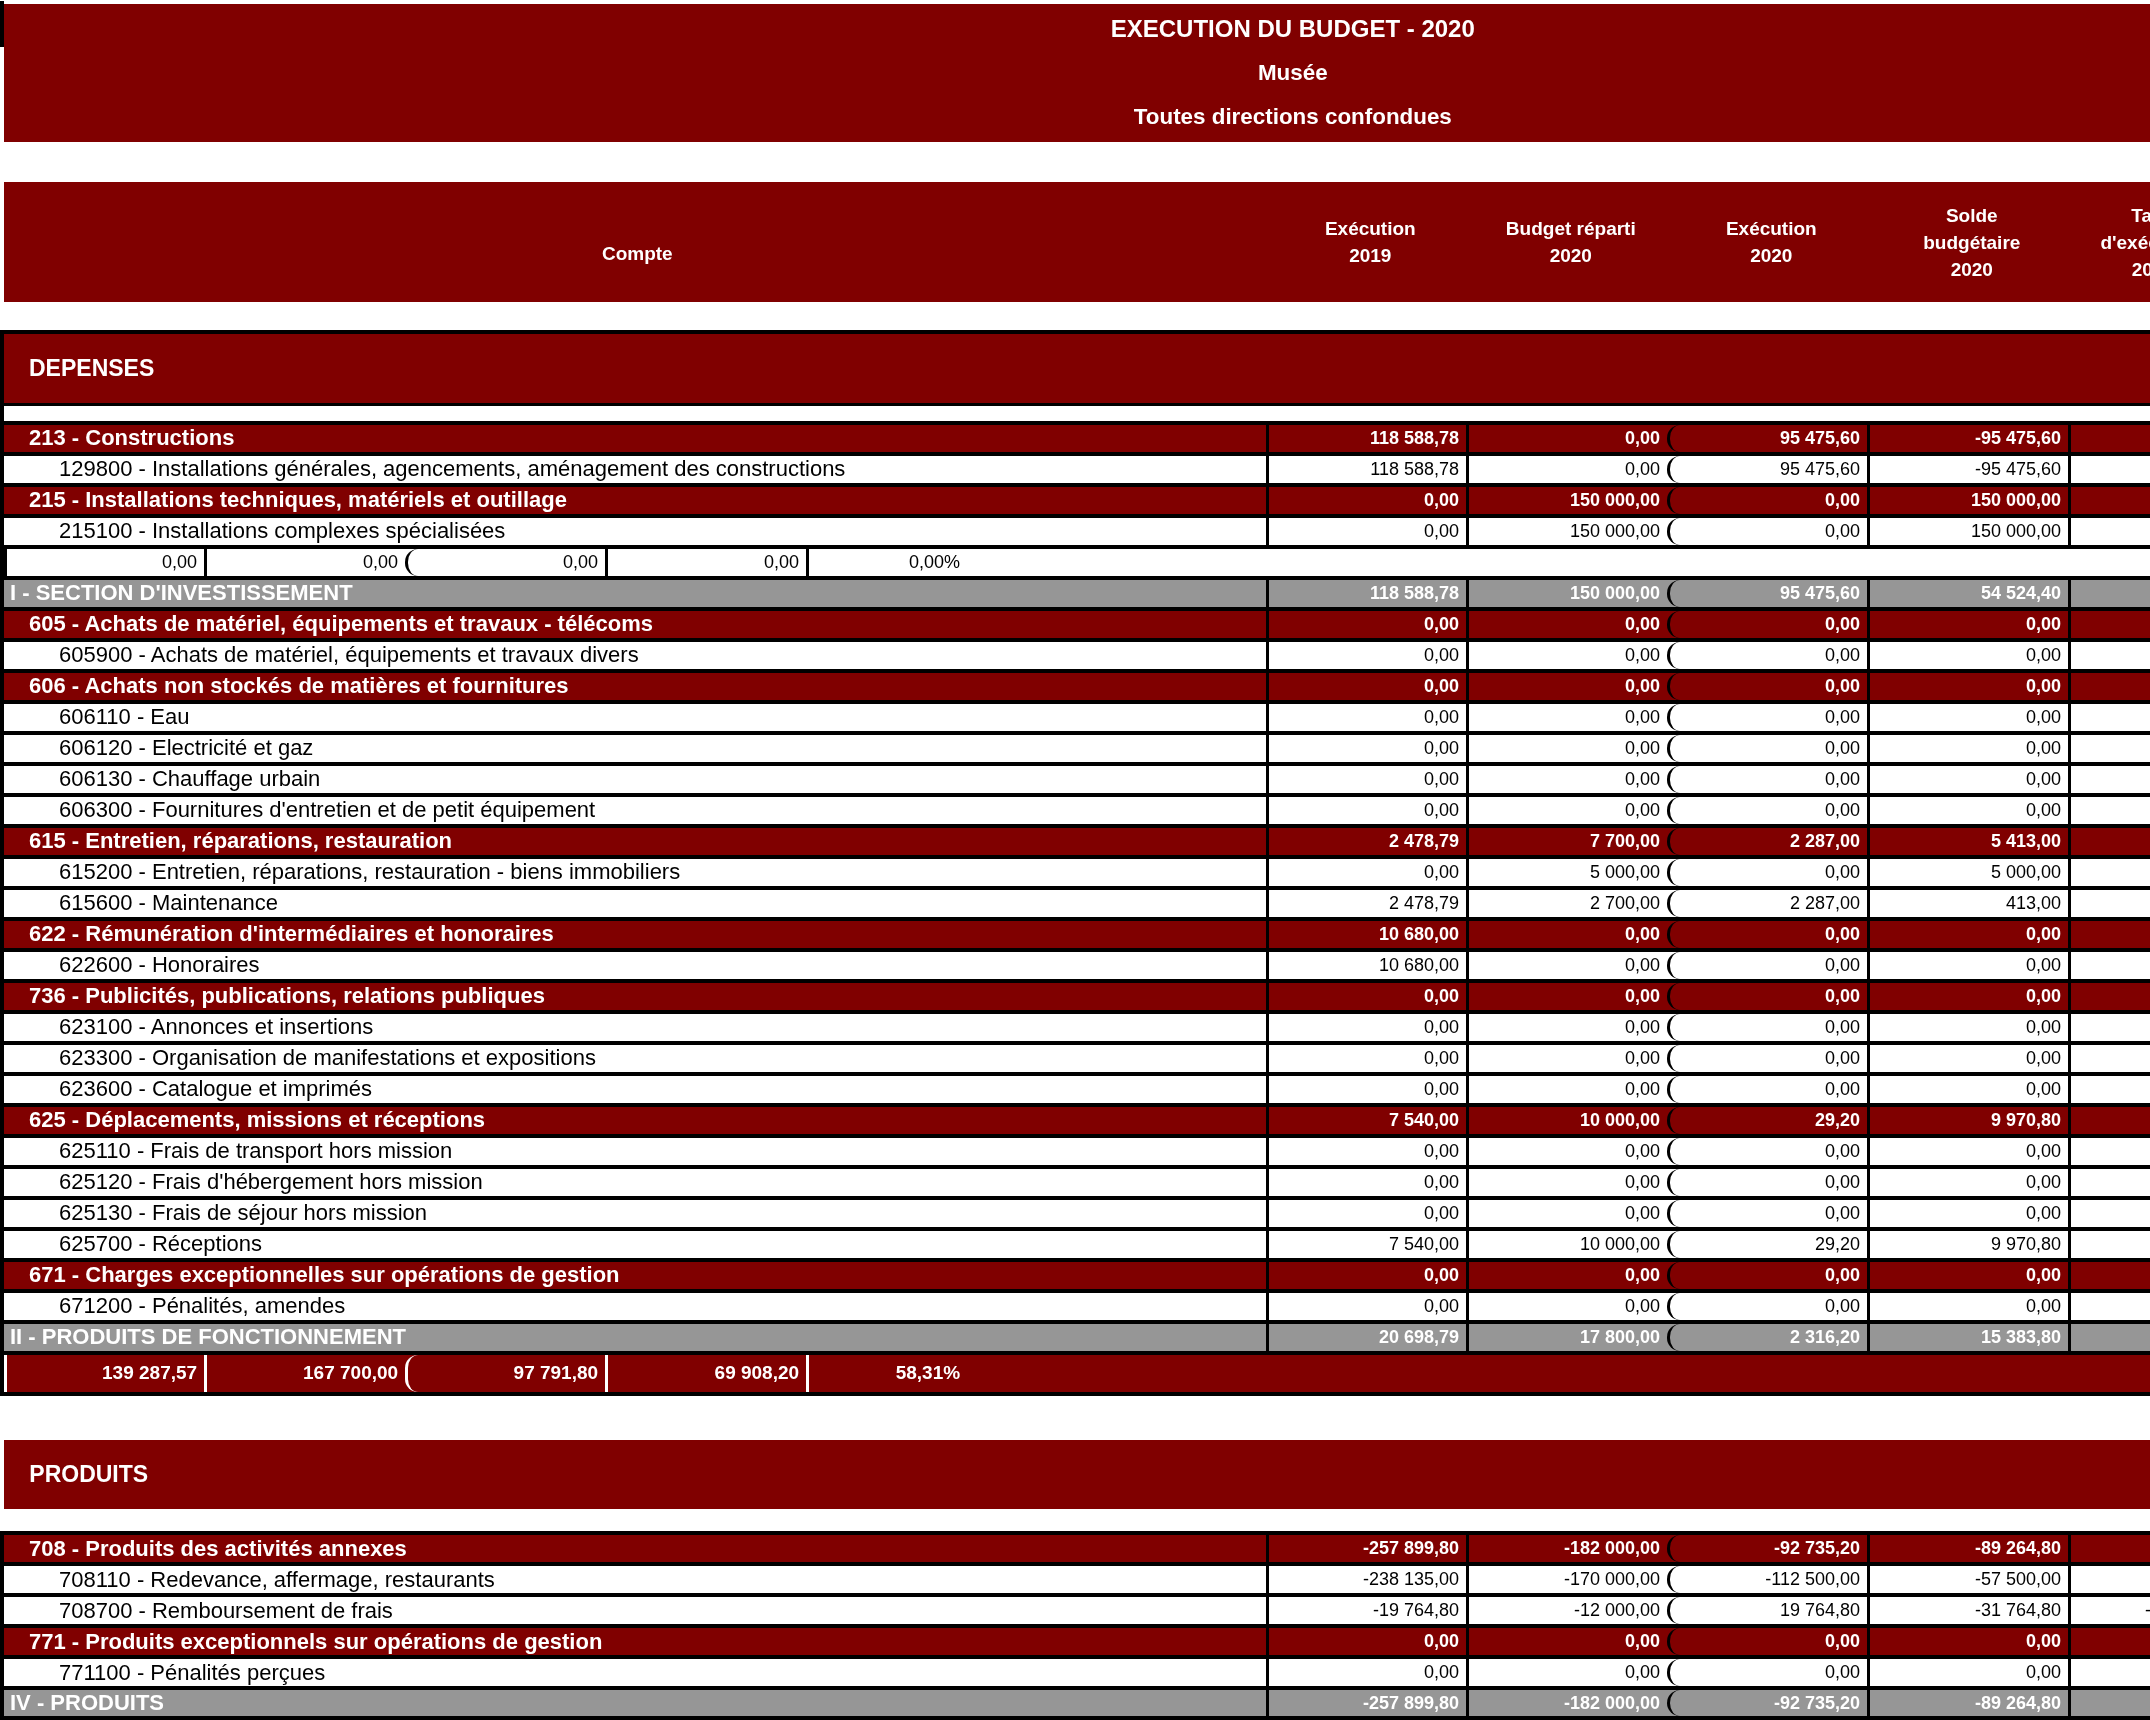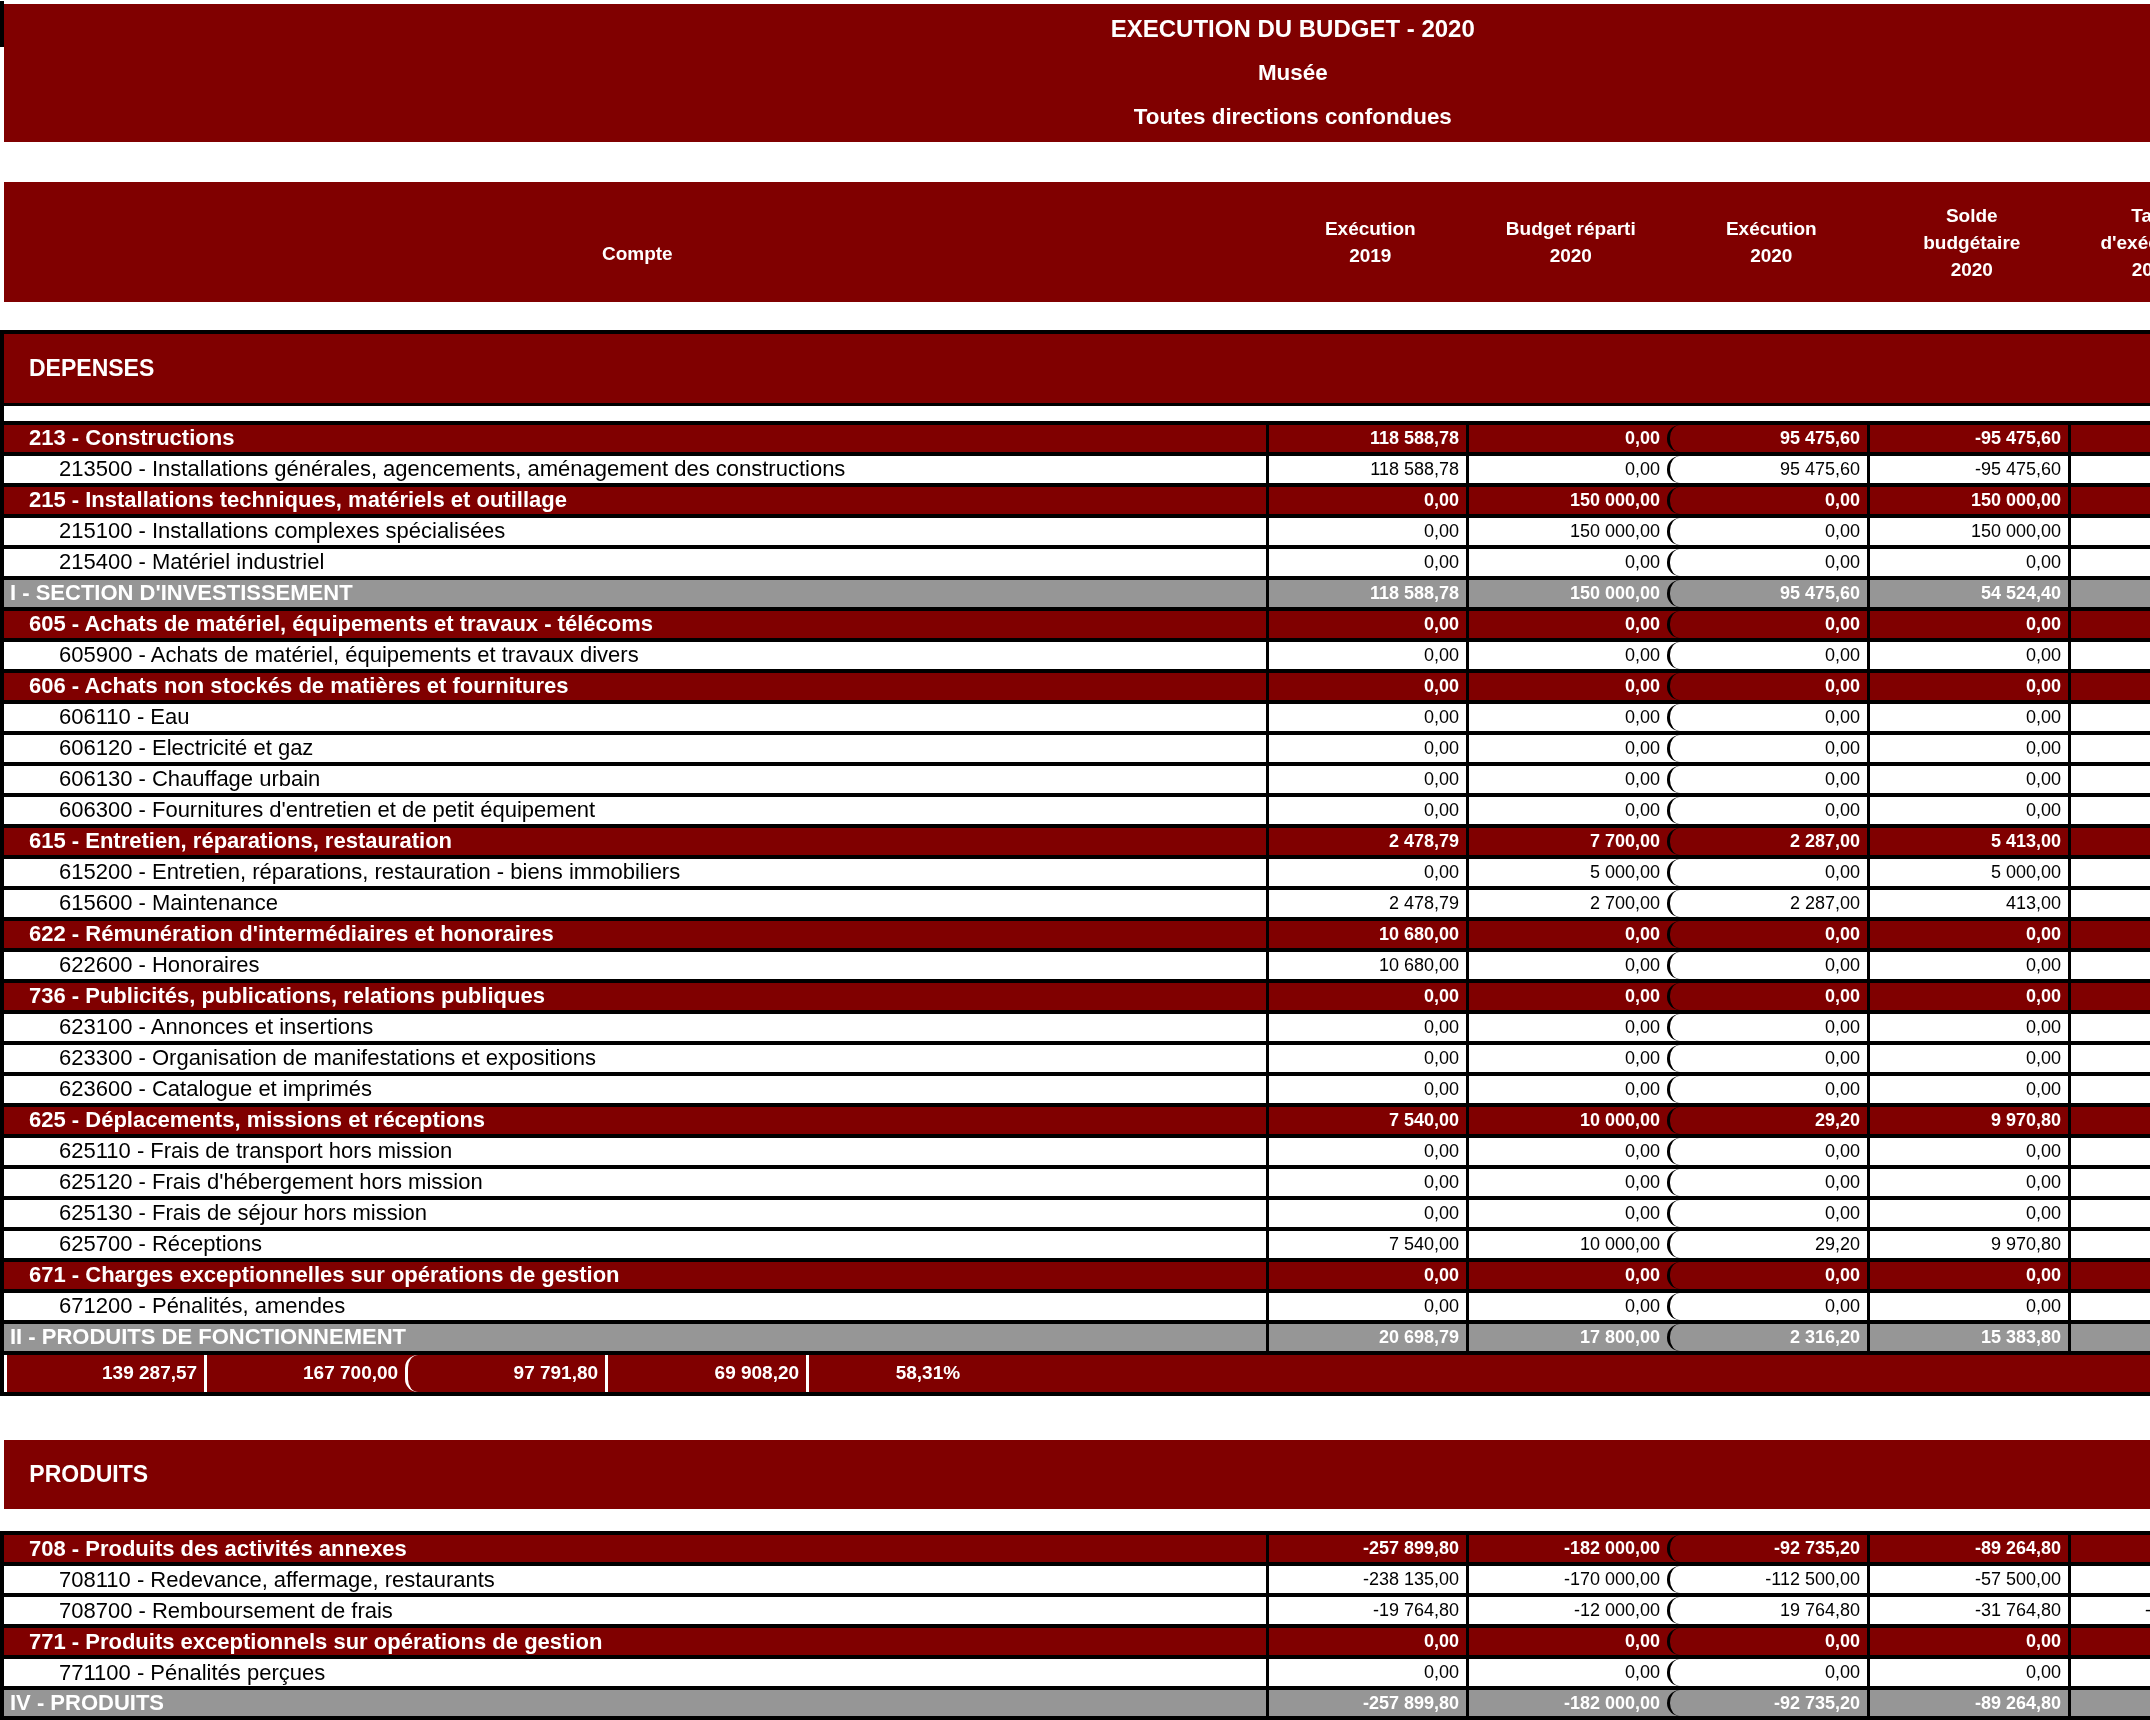--- a/index.html
+++ b/index.html
@@ -126,21 +126,21 @@
     <div class="row gapline"></div>
     <div class="row category">
       <div class="c-label c1">213 - Constructions</div>
       <div class="c-num c2">118 588,78</div>
       <div class="c-num c3">0,00</div>
       <div class="c-num c4">95 475,60</div>
       <div class="c-num c5">-95 475,60</div>
       <div class="c-num c6">0,00%</div>
     </div>
     <div class="row detail">
-      <div class="c-label c1">213500 - Installations générales, agencements, aménagement des constructions</div>
+      <div class="c-label c1">129800 - Installations générales, agencements, aménagement des constructions</div>
       <div class="c-num c2">118 588,78</div>
       <div class="c-num c3">0,00</div>
       <div class="c-num c4">95 475,60</div>
       <div class="c-num c5">-95 475,60</div>
       <div class="c-num c6">0,00%</div>
     </div>
     <div class="row category">
       <div class="c-label c1">215 - Installations techniques, matériels et outillage</div>
       <div class="c-num c2">0,00</div>
       <div class="c-num c3">150 000,00</div>
@@ -150,21 +150,20 @@
     </div>
     <div class="row detail">
       <div class="c-label c1">215100 - Installations complexes spécialisées</div>
       <div class="c-num c2">0,00</div>
       <div class="c-num c3">150 000,00</div>
       <div class="c-num c4">0,00</div>
       <div class="c-num c5">150 000,00</div>
       <div class="c-num c6">0,00%</div>
     </div>
     <div class="row detail">
-      <div class="c-label c1">215400 - Matériel industriel</div>
       <div class="c-num c2">0,00</div>
       <div class="c-num c3">0,00</div>
       <div class="c-num c4">0,00</div>
       <div class="c-num c5">0,00</div>
       <div class="c-num c6">0,00%</div>
     </div>
     <div class="row section">
       <div class="c-label c1">I - SECTION D'INVESTISSEMENT</div>
       <div class="c-num c2">118 588,78</div>
       <div class="c-num c3">150 000,00</div>

